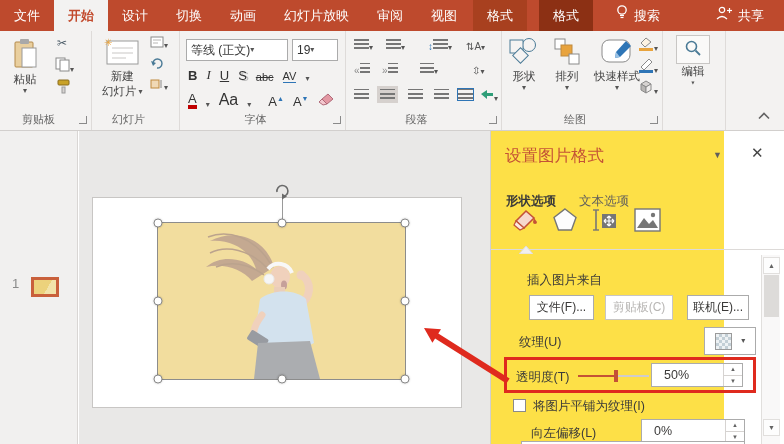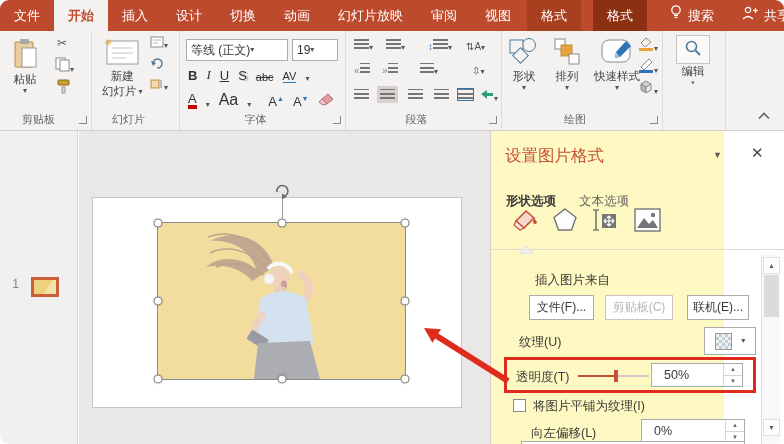--- a/index.html
+++ b/index.html
@@ -1,18 +1,18 @@
 <!DOCTYPE html>
 <html><head>
 <meta charset="utf-8">
 <style>
   * { margin:0; padding:0; box-sizing:border-box; }
   html,body { width:784px; height:444px; overflow:hidden; }
   body { font-family:"Liberation Sans","DejaVu Sans",sans-serif; }
-  .screen { position:relative; width:784px; height:444px; background:#fff; overflow:hidden;border-radius:9px; }
+  .screen { position:relative; width:784px; height:444px; background:#fff; overflow:hidden; }
 
   
   .tabbar { position:absolute; left:0; top:0; width:784px; height:31px; background:#be4a2d; display:flex; align-items:stretch; }
   .tab { color:#fff; font-size:13px; line-height:31px; padding:0 14px; white-space:nowrap; cursor:default; }
   .tab.active { background:#f3f2f1; color:#c24a2c; font-weight:bold; }
   .tab.ctx1 { background:#a8401f; }
   .tab.ctx2 { background:#8c3014; }
   .tab-ico { display:inline-flex; align-items:center; gap:5px; }
   .spacer { flex:1; }
 
@@ -42,21 +42,21 @@
   .sel-rect { position:absolute; left:65px; top:25px; width:247px; height:156px; background:#fff; outline:1px solid #8c8c8c; }
   .pic-svg { position:absolute; inset:0; opacity:.5; }
   .handle { position:absolute; width:9px; height:9px; border-radius:50%; background:#fff; border:1px solid #8a8a8a; transform:translate(-50%,-50%); box-shadow:0 0 2px rgba(0,0,0,.25); }
   .rot-line { position:absolute; left:50%; top:-24px; width:1px; height:22px; background:#9a9a9a; }
   .rot-icon { position:absolute; left:50%; top:-41px; transform:translateX(-50%); }
 
   
   .overlay { position:absolute; inset:0; pointer-events:none; z-index:50; }
 
   
-  .pane { position:absolute; left:490px; top:131px; width:234px; height:313px; background:#fef9c3; border-left:1px solid #d2cfcd; font-size:12.5px; color:#3b3a39; }
+  .pane { position:absolute; left:490px; top:131px; width:234px; height:313px; background:#fde047; border-left:1px solid #d2cfcd; font-size:12.5px; color:#3b3a39; }
   .pane-title { position:absolute; left:14px; top:14px; font-size:16.5px; color:#c45236; }
   .pane-dd { position:absolute; left:222px; top:19px; font-size:9px; color:#605e5c; }
   .pane-x { position:absolute; left:260px; top:13px; font-size:15px; color:#444; }
   .pane-tab { position:absolute; top:62px; font-size:12.5px; }
   .pane-tab.sel { font-weight:bold; color:#3b3a39; }
   .pane-tab.dim { color:#605e5c; }
   .icon-slot { position:absolute; top:75px; width:28px; height:28px; display:flex; align-items:center; justify-content:center; }
   .pane-div { position:absolute; left:0; top:118px; width:294px; height:1px; background:#dddad8; }
   .notch { position:absolute; left:28px; top:112px; }
   .pbtn { position:absolute; height:25px; background:#fff; border:1px solid #ababab; font-size:12px; color:#3b3a39; display:flex; align-items:center; justify-content:center; }
@@ -79,21 +79,20 @@
   .slider-handle { position:absolute; left:36px; top:-5px; width:4px; height:12px; background:#c45236; }
 </style>
 </head>
 <body>
 
 <div class="screen">
 
   <div class="tabbar">
     <div class="tab">文件</div>
     <div class="tab active">开始</div>
-    <div class="tab">插入</div>
     <div class="tab">设计</div>
     <div class="tab">切换</div>
     <div class="tab">动画</div>
     <div class="tab">幻灯片放映</div>
     <div class="tab">审阅</div>
     <div class="tab">视图</div>
     <div class="tab ctx1" style="margin-left:2px;">格式</div>
     <div class="tab ctx2" style="margin-left:12px;">格式</div>
     <div class="tab tab-ico" style="margin-left:8px;">
       <span><svg width="14" height="16" viewBox="0 0 14 16">
@@ -369,21 +368,21 @@
           <circle cx="19" cy="7" r="2.2" fill="#767676"></circle>
           <path d="M3,20 L10,10 L15,16 L19,12 L24,20 Z" fill="#767676"></path>
         </svg>
       </span>
 
     <div class="pane-div"></div>
     <span class="notch"><svg width="14" height="8" viewBox="0 0 14 8">
           <polygon points="0,8 7,0 14,8" fill="#f1efee" stroke="#dddad8" stroke-width="1"></polygon>
         </svg></span>
 
-    <span style="position:absolute;left:44px;top:141px;">插入图片来自</span>
+    <span style="position:absolute;left:36px;top:141px;">插入图片来自</span>
 
     <div class="pbtn" style="left:38px;top:164px;width:65px;">文件(F)...</div>
     <div class="pbtn disabled" style="left:114px;top:164px;width:68px;">剪贴板(C)</div>
     <div class="pbtn" style="left:196px;top:164px;width:62px;">联机(E)...</div>
 
     <span style="position:absolute;left:28px;top:203px;">纹理(U)</span>
     <div class="texbtn">
       <span class="texthumb"></span>
       <span class="dd">▾</span>
     </div>

